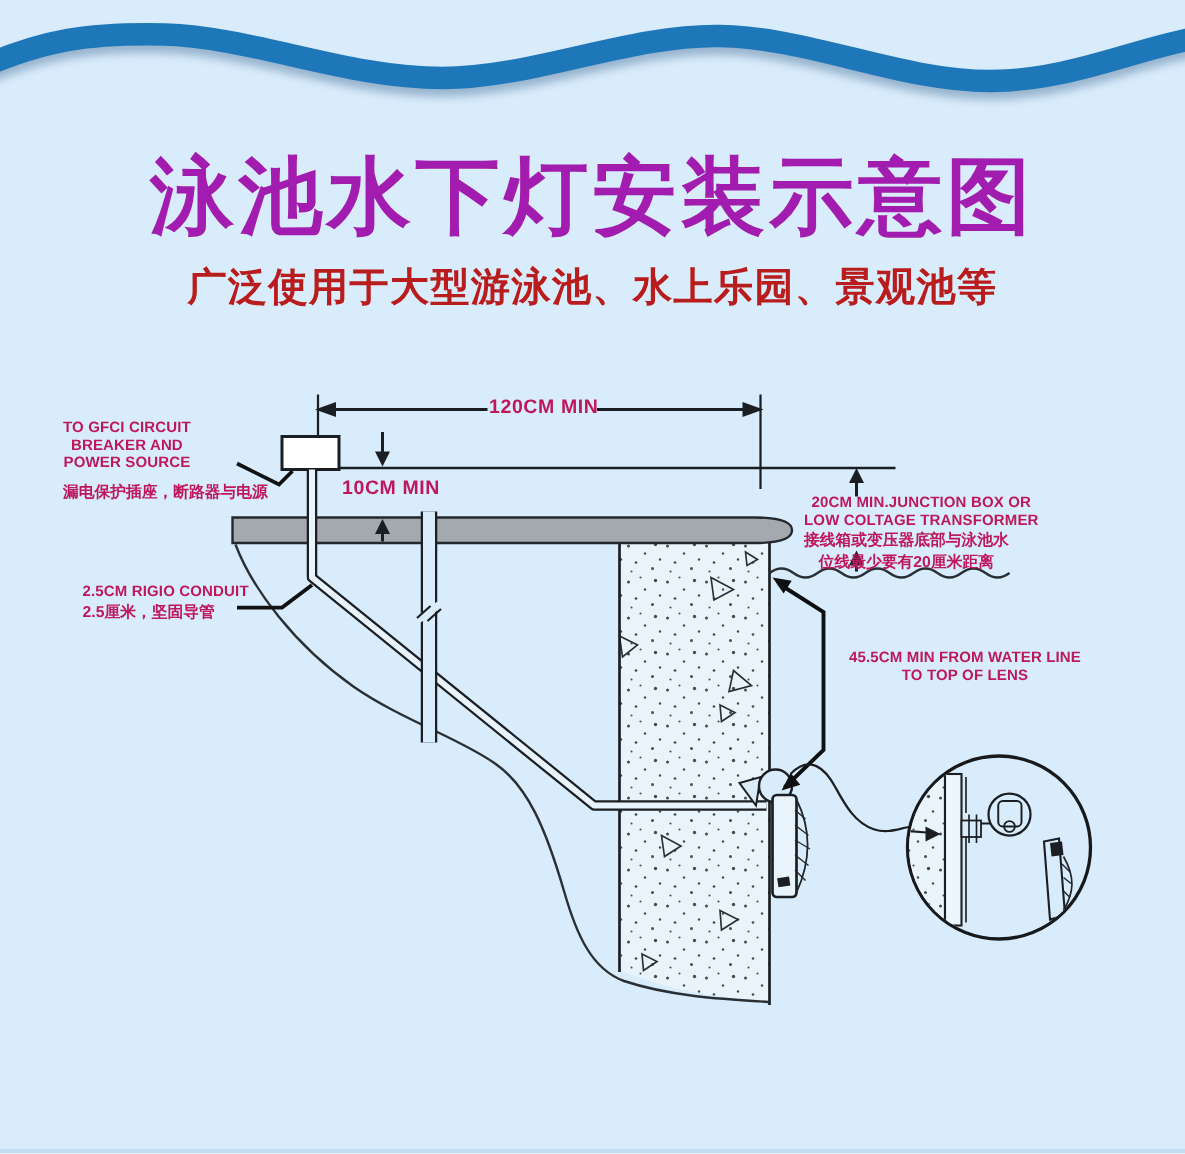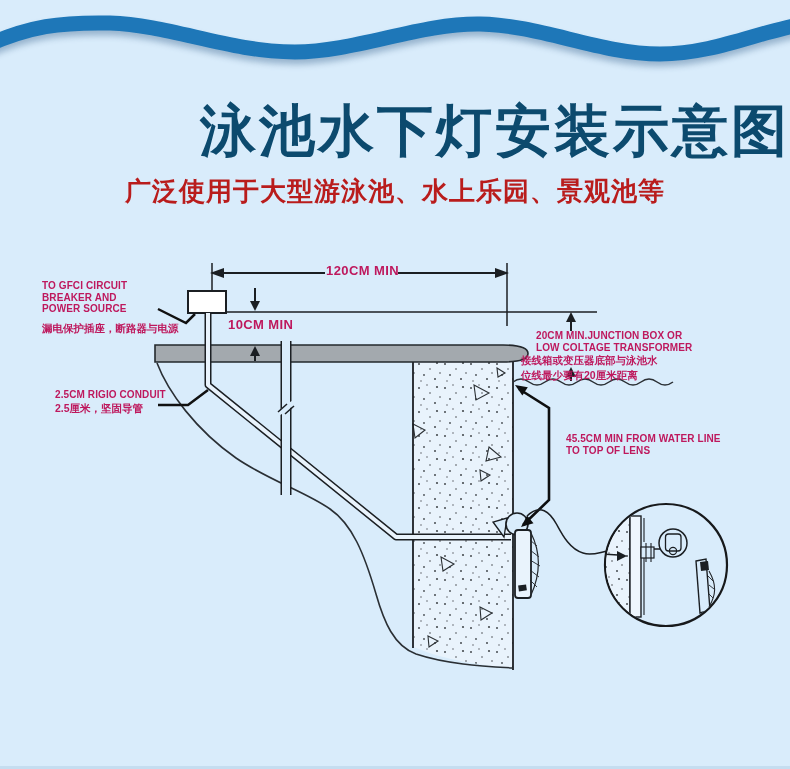--- a/index.html
+++ b/index.html
@@ -1,25 +1,25 @@
 <!DOCTYPE html>
 <html><head>
 <meta charset="utf-8">
 <style>
   html,body{margin:0;padding:0;}
   body{font-family:"Liberation Sans", sans-serif;}
   .stage{position:relative;width:790px;height:769px;background:#d9ecfb;overflow:hidden;}
   .stage svg{position:absolute;left:0;top:0;}
   .lbl{position:absolute;color:#be185d;pointer-events:none;}
-  .pre{white-space:pre-line;}
+  .pre{white-space:pre-line;text-align:center;}
   .en{font-size:10px;font-weight:700;line-height:11.5px;letter-spacing:0.1px;}
   .zh{font-size:10.5px;font-weight:600;line-height:14.5px;}
   .dim{font-size:13px;font-weight:700;letter-spacing:0.4px;}
-  .title{position:absolute;left:0;top:94px;width:790px;text-align:right;
-         font-size:56px;font-weight:800;letter-spacing:3px;color:#0c4a6e;}
+  .title{position:absolute;left:0;top:94px;width:790px;text-align:center;
+         font-size:56px;font-weight:800;letter-spacing:3px;color:#a21caf;}
   .subtitle{position:absolute;left:0;top:174px;width:790px;text-align:center;
          font-size:26px;font-weight:600;letter-spacing:1px;color:#b91c1c;}
   .bgpatch{background:#d9ecfb;padding:0 2px;}
   .wave{filter:drop-shadow(0 5px 3px rgba(70,110,150,0.45));}
 </style>
 </head>
 <body>
 
 <div class="stage">
 
@@ -172,19 +172,19 @@
   <div class="lbl en pre" style="left:42px;top:280px;">TO GFCI CIRCUIT
 BREAKER AND
 POWER SOURCE</div>
   <div class="lbl zh" style="left:42px;top:321px;">漏电保护插座，断路器与电源</div>
 
   <div class="lbl en" style="left:55px;top:389px;">2.5CM RIGIO CONDUIT</div>
   <div class="lbl zh" style="left:55px;top:401px;">2.5厘米，坚固导管</div>
 
   <div class="lbl en pre" style="left:536px;top:330px;">20CM MIN.JUNCTION BOX OR
 LOW COLTAGE TRANSFORMER</div>
-  <div class="lbl zh pre" style="left:521px;top:353px;">接线箱或变压器底部与泳池水
+  <div class="lbl zh pre" style="left:536px;top:353px;">接线箱或变压器底部与泳池水
 位线最少要有20厘米距离</div>
 
   <div class="lbl en pre bgpatch" style="left:564px;top:433px;">45.5CM MIN FROM WATER LINE
 TO TOP OF LENS</div>
 
 </div>
 
 </body></html>

